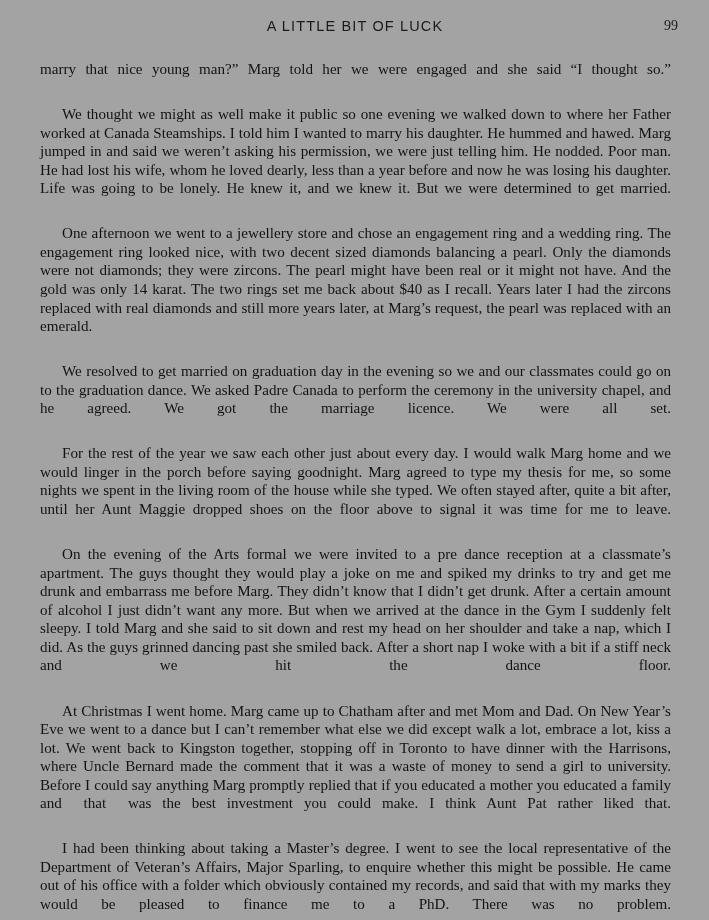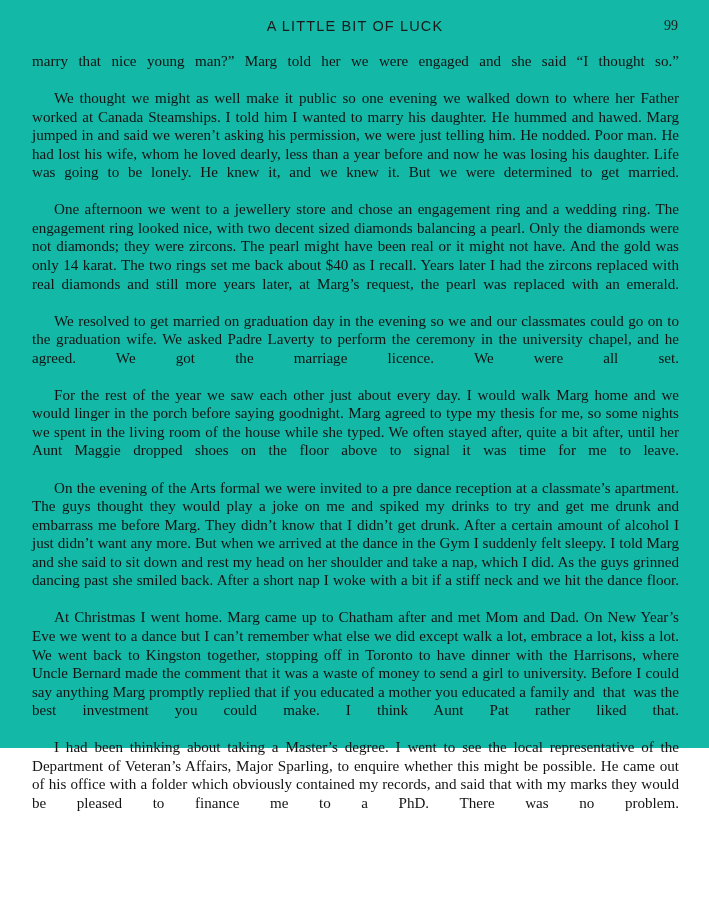--- a/index.html
+++ b/index.html
@@ -11,22 +11,22 @@
     width: 709px;
     height: 920px;
     overflow: hidden;
     font-family: "Liberation Serif", "DejaVu Serif", serif;
     color: #141414;
     -webkit-font-smoothing: antialiased;
   }
   .page {
     position: relative;
     width: 709px;
-    height: 748px;
-    background: #14b8a6;
+    height: 920px;
+    background: #a3a3a3;
     box-sizing: border-box;
   }
 
   
   .page-header {
     position: absolute;
     top: 18px;
     left: 32px;
     width: 646px;
     height: 24px;
@@ -54,21 +54,21 @@
   }
 
   
   .body-text {
     position: absolute;
     top: 52px;
     left: 32px;
     width: 647px;
   }
   p.para {
-    margin: 0;
+    margin: 8px;
     padding: 0;
     text-align: justify;
     text-justify: inter-word;
     font-size: 15.1px;
     line-height: 18.55px;
     text-indent: 22px;
     color: #131313;
     hyphens: none;
     word-spacing: 0.1px;
   }
@@ -89,20 +89,20 @@
 
   <div class="page-header">
     <div class="header-title">A LITTLE BIT OF LUCK</div>
     <div class="header-folio">99</div>
   </div>
 
   <div class="body-text">
       <p class="para no-indent">marry that nice young man?” Marg told her we were engaged and she said “I thought so.”</p>
       <p class="para">We thought we might as well make it public so one evening we walked down to where her Father worked at Canada Steamships. I told him I wanted to marry his daughter. He hummed and hawed. Marg jumped in and said we weren’t asking his permission, we were just telling him. He nodded. Poor man. He had lost his wife, whom he loved dearly, less than a year before and now he was losing his daughter. Life was going to be lonely. He knew it, and we knew it. But we were determined to get married.</p>
       <p class="para">One afternoon we went to a jewellery store and chose an engagement ring and a wedding ring. The engagement ring looked nice, with two decent sized diamonds balancing a pearl. Only the diamonds were not diamonds; they were zircons. The pearl might have been real or it might not have. And the gold was only 14 karat. The two rings set me back about $40 as I recall. Years later I had the zircons replaced with real diamonds and still more years later, at Marg’s request, the pearl was replaced with an emerald.</p>
-      <p class="para">We resolved to get married on graduation day in the evening so we and our classmates could go on to the graduation wife. We asked Padre Laverty to perform the ceremony in the university chapel, and he agreed. We got the marriage licence. We were all set.</p>
+      <p class="para">We resolved to get married on graduation day in the evening so we and our classmates could go on to the graduation dance. We asked Padre Canada to perform the ceremony in the university chapel, and he agreed. We got the marriage licence. We were all set.</p>
       <p class="para">For the rest of the year we saw each other just about every day. I would walk Marg home and we would linger in the porch before saying goodnight. Marg agreed to type my thesis for me, so some nights we spent in the living room of the house while she typed. We often stayed after, quite a bit after, until her Aunt Maggie dropped shoes on the floor above to signal it was time for me to leave.</p>
       <p class="para">On the evening of the Arts formal we were invited to a pre dance reception at a classmate’s apartment. The guys thought they would play a joke on me and spiked my drinks to try and get me drunk and embarrass me before Marg. They didn’t know that I didn’t get drunk. After a certain amount of alcohol I just didn’t want any more. But when we arrived at the dance in the Gym I suddenly felt sleepy. I told Marg and she said to sit down and rest my head on her shoulder and take a nap, which I did. As the guys grinned dancing past she smiled back. After a short nap I woke with a bit if a stiff neck and we hit the dance floor.</p>
       <p class="para">At Christmas I went home. Marg came up to Chatham after and met Mom and Dad. On New Year’s Eve we went to a dance but I can’t remember what else we did except walk a lot, embrace a lot, kiss a lot. We went back to Kingston together, stopping off in Toronto to have dinner with the Harrisons, where Uncle Bernard made the comment that it was a waste of money to send a girl to university. Before I could say anything Marg promptly replied that if you educated a mother you educated a family and&nbsp; that&nbsp; was the best investment you could make. I think Aunt Pat rather liked that.</p>
       <p class="para">I had been thinking about taking a Master’s degree. I went to see the local representative of the Department of Veteran’s Affairs, Major Sparling, to enquire whether this might be possible. He came out of his office with a folder which obviously contained my records, and said that with my marks they would be pleased to finance me to a PhD. There was no problem.</p>
     </div>
 
 </div>
 
 </body></html>

